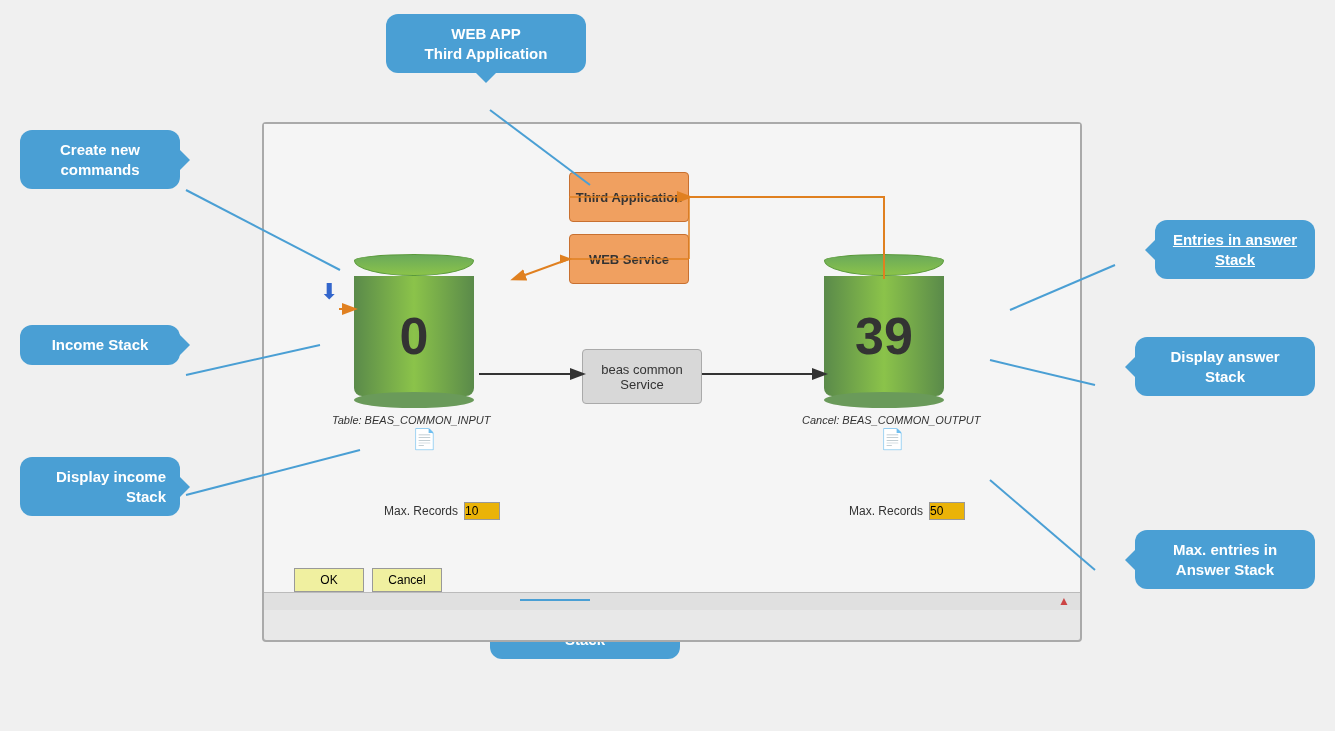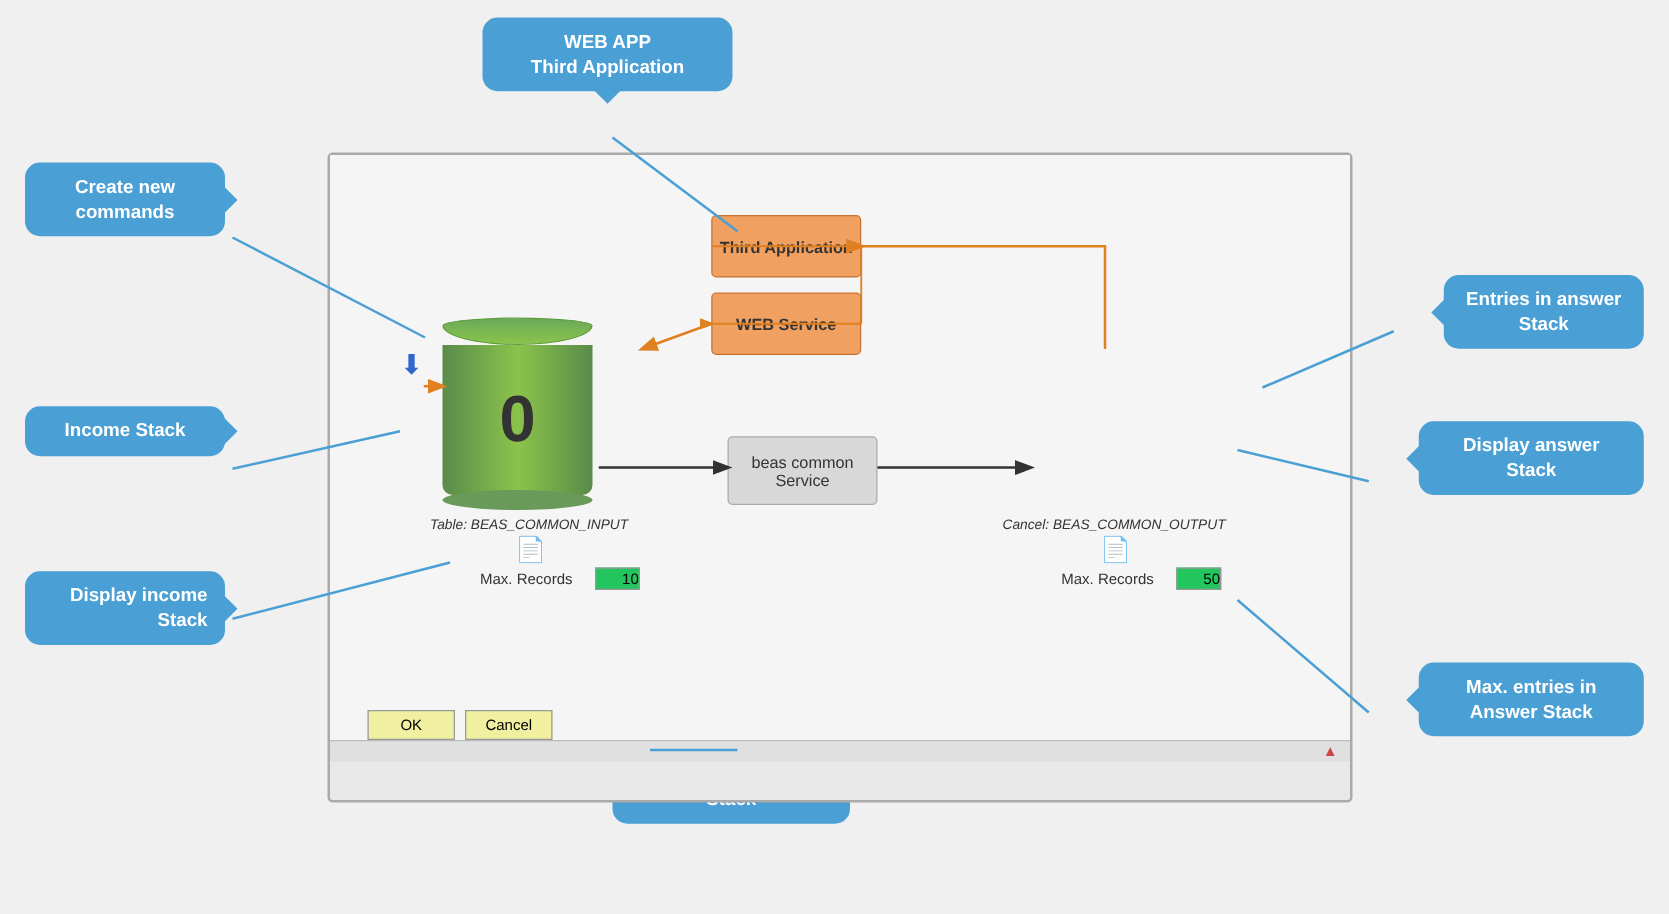--- a/index.html
+++ b/index.html
@@ -63,20 +63,21 @@
       width: 200px;
     }
     #callout-webapp::after {
       border-top-color: #4a9fd4;
       bottom: -22px; left: 50%; transform: translateX(-50%);
     }
 
     #callout-entries {
       right: 20px; top: 220px;
       width: 160px;
+      text-decoration: underline;
     }
     #callout-entries::after {
       border-right-color: #4a9fd4;
       left: -22px; top: 50%; transform: translateY(-50%);
     }
 
     #callout-display-answer {
       right: 20px; top: 337px;
       width: 180px;
     }
@@ -210,21 +211,21 @@
     }
 
     .db-label {
       position: absolute;
       font-style: italic;
       font-size: 11px;
       color: #333;
       white-space: nowrap;
     }
     #label-left {
-      left: 80px;
+      left: 68px;
       top: 290px;
     }
     #label-right {
       left: 538px;
       top: 290px;
     }
 
     
     #service-box {
       position: absolute;
@@ -295,39 +296,40 @@
       width: 100%;
       height: 100%;
       pointer-events: none;
     }
 
     
     .max-records-row {
       position: absolute;
       display: flex;
       align-items: center;
-      gap: 18px;
+      gap: 6px;
       font-size: 12px;
       color: #333;
+      margin-top: 48px;
     }
     #max-records-left {
       left: 120px;
       top: 330px;
     }
     #max-records-right {
       left: 585px;
       top: 330px;
     }
     .max-records-input {
       width: 36px;
       height: 18px;
       border: 1px solid #999;
-      background: #22c55e;
+      background: #eab308;
       font-size: 12px;
-      text-align: right;
+      text-align: left;
     }
 
     
     .doc-icon {
       position: absolute;
       font-size: 20px;
       color: #445566;
     }
     #doc-left { left: 148px; top: 303px; }
     #doc-right { left: 616px; top: 303px; }
@@ -424,20 +426,27 @@
       <div id="download-icon">⬇</div>
 
       <div id="db-left" class="db-cylinder">
         <div class="cylinder-top"></div>
         <div class="cylinder-body">
           <span class="cylinder-number">0</span>
         </div>
         <div class="cylinder-bottom-ellipse"></div>
       </div>
 
+      <div id="db-right" class="db-cylinder">
+        <div class="cylinder-top"></div>
+        <div class="cylinder-body">
+          <span class="cylinder-number">39</span>
+        </div>
+        <div class="cylinder-bottom-ellipse"></div>
+      </div>
 
       <div class="db-label" id="label-left">Table: BEAS_COMMON_INPUT</div>
       <div class="db-label" id="label-right">Cancel: BEAS_COMMON_OUTPUT</div>
 
       <div id="service-box">
         <span>beas common Service</span>
       </div>
 
       <svg id="arrows-svg" xmlns="http://www.w3.org/2000/svg">
         <defs>

